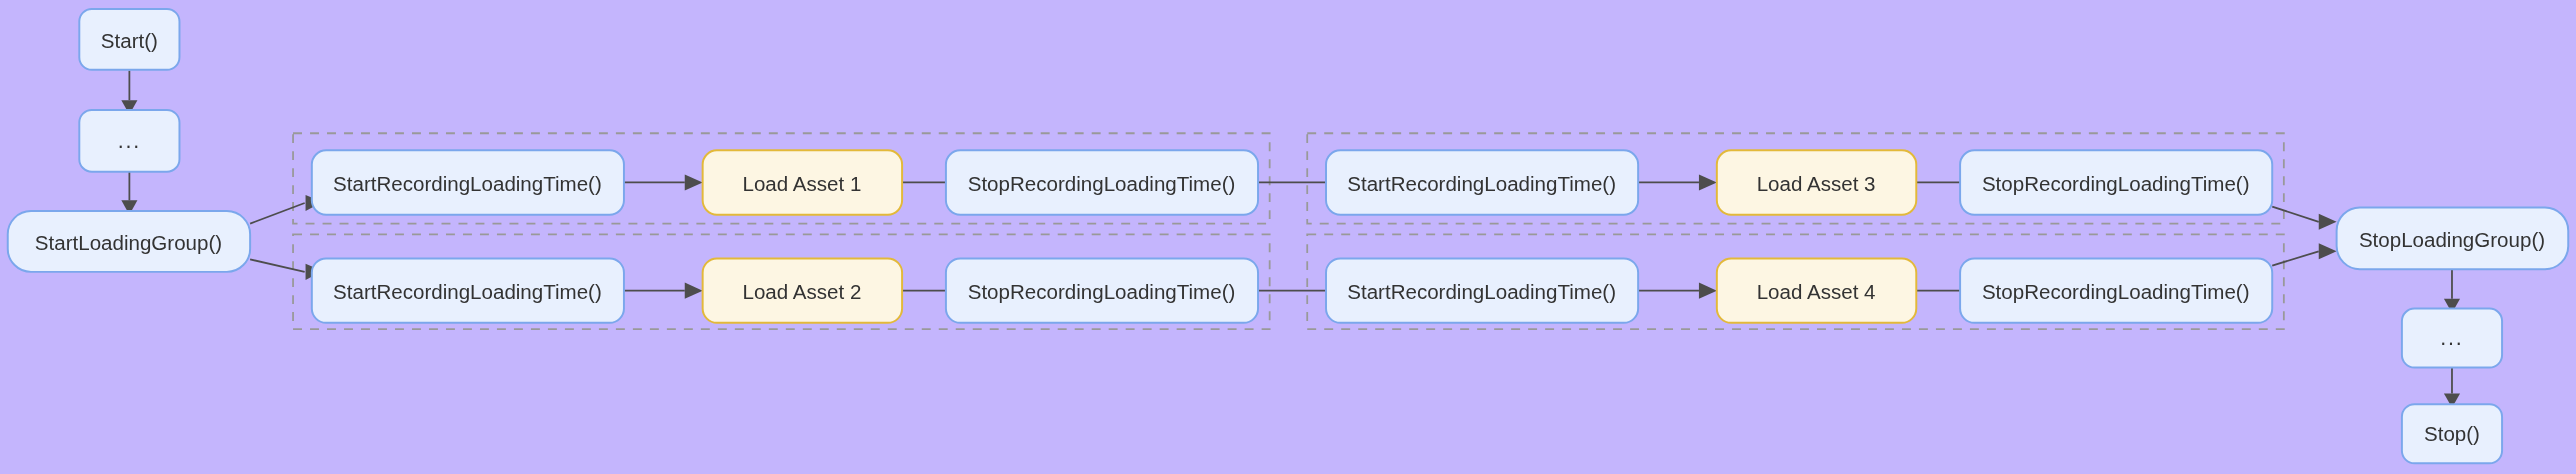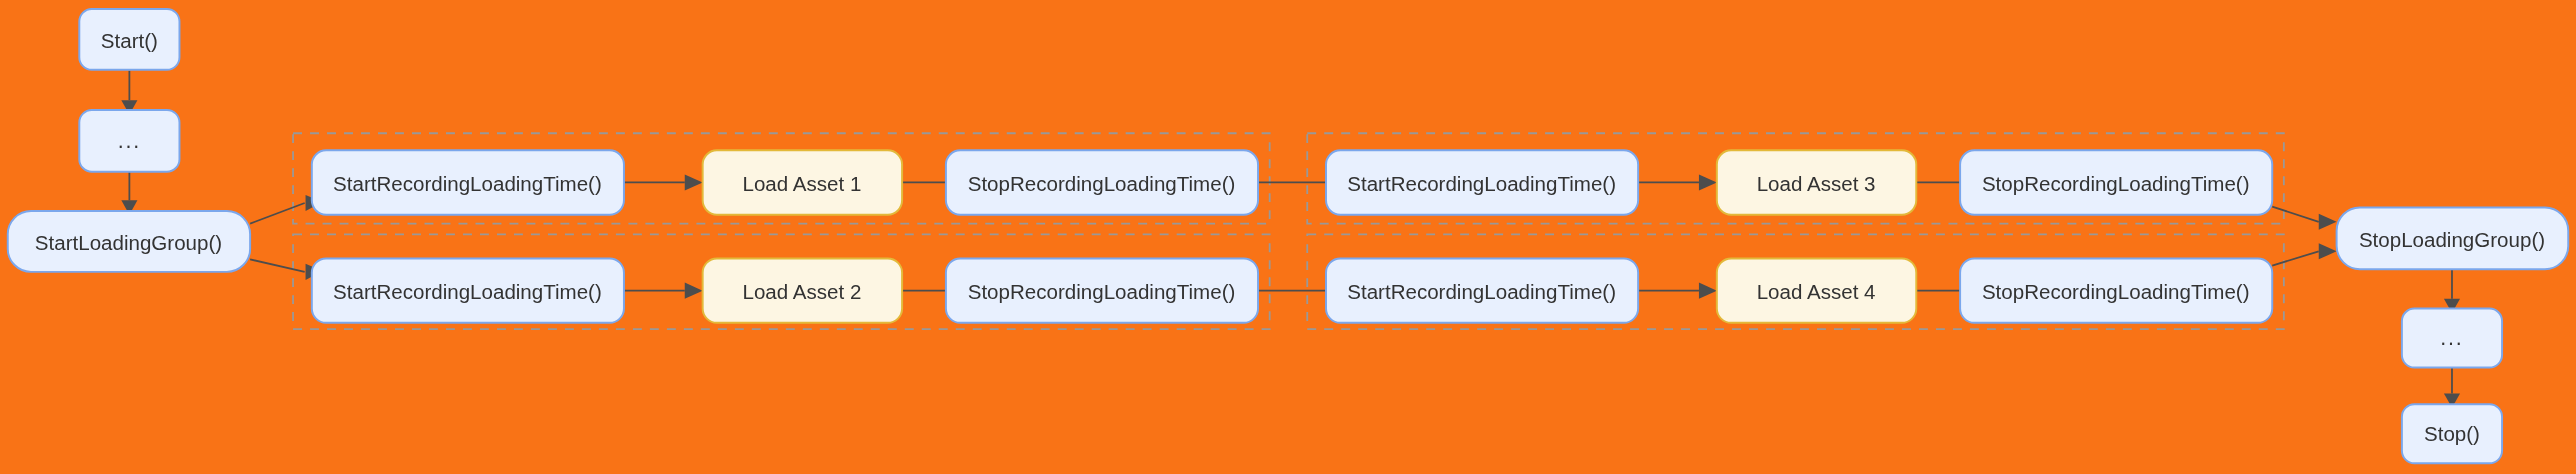--- a/index.html
+++ b/index.html
@@ -10,21 +10,21 @@
   body {
     width: 2576px;
     height: 474px;
     font-family: "Liberation Sans", sans-serif;
     overflow: hidden;
   }
   #diagram-root {
     position: relative;
     width: 2576px;
     height: 474px;
-    background: #f97316;
+    background: #c4b5fd;
   }
   svg.flow {
     position: absolute;
     top: 0;
     left: 0;
     width: 2576px;
     height: 474px;
     display: block;
   }
   .node-rect-blue {

